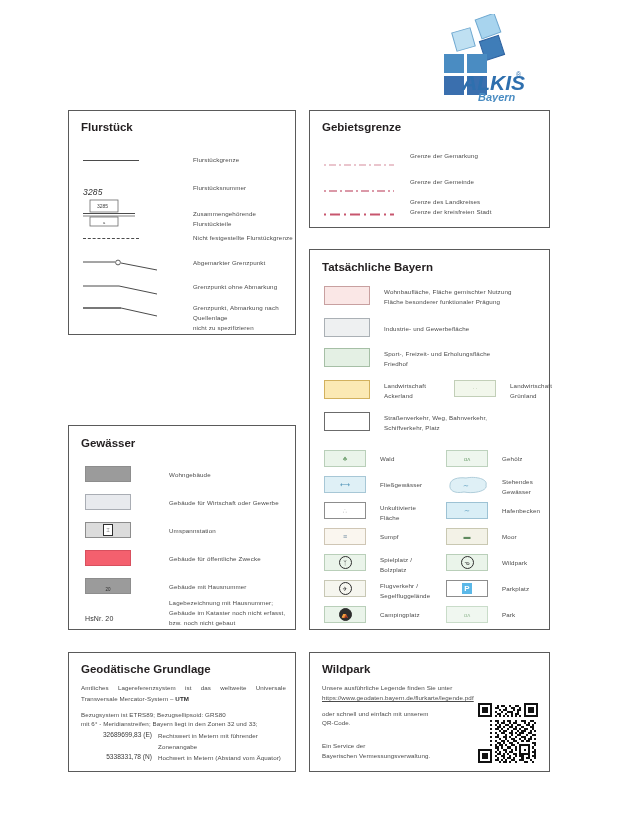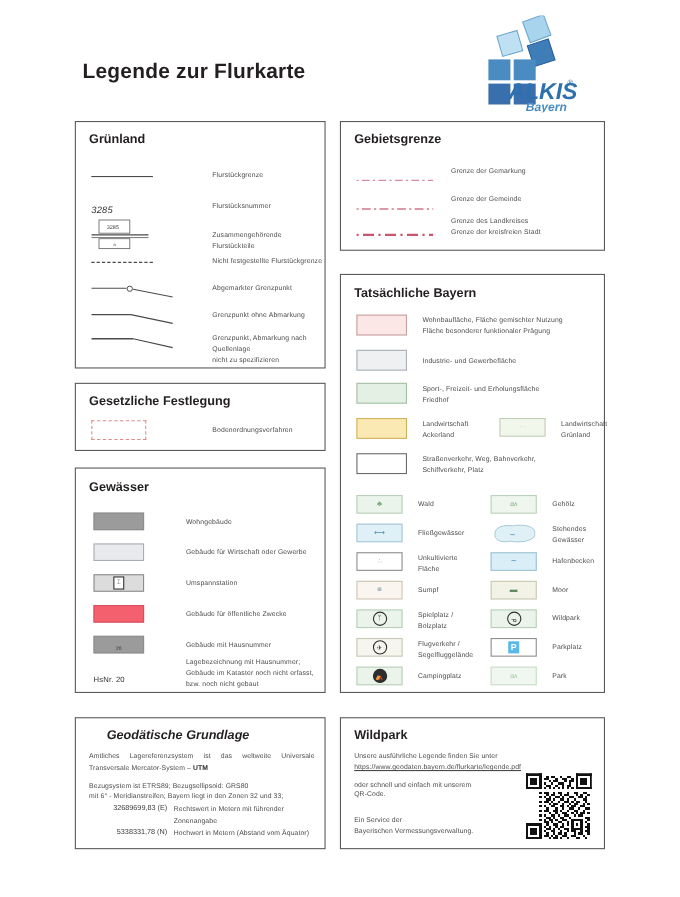--- a/index.html
+++ b/index.html
@@ -57,41 +57,40 @@
   .coordline{display:flex;gap:6px;}
   .coordnum{font-size:6.6px;color:#3a3a3a;}
 
   .qr{position:absolute;width:60px;height:60px;}
 </style>
 </head>
 <body>
 
 <div class="page">
 
-  <div class="title">Legende zur Flurkarte</div>
 
   <div class="logo">
     <svg width="96" height="88" viewBox="0 0 96 88">
       <g>
         <rect x="44" y="2" width="20" height="20" transform="rotate(-20 54 12)" fill="#a8d4ee" stroke="#6fa8d0" stroke-width="1"></rect>
         <rect x="20" y="16" width="19" height="19" transform="rotate(-16 29.5 25.5)" fill="#bfe0f2" stroke="#6fa8d0" stroke-width="1"></rect>
         <rect x="48" y="24" width="20" height="20" transform="rotate(-18 58 34)" fill="#3f7db8" stroke="#2c5f9e" stroke-width="1"></rect>
         <rect x="10" y="40" width="20" height="19" fill="#4a8cc2"></rect>
         <rect x="33" y="40" width="20" height="19" fill="#4a8cc2"></rect>
         <rect x="10" y="62" width="20" height="19" fill="#3a6fae"></rect>
         <rect x="33" y="62" width="20" height="19" fill="#3a6fae"></rect>
       </g>
       <text x="28" y="76" font-family="Liberation Sans, sans-serif" font-size="21" font-weight="bold" font-style="italic" fill="#2e6fae">ALKIS</text>
       <text x="82" y="63" font-family="Liberation Sans, sans-serif" font-size="7" fill="#2e6fae">®</text>
       <text x="44" y="87" font-family="Liberation Sans, sans-serif" font-size="11" font-weight="bold" font-style="italic" fill="#4a8cc2">Bayern</text>
     </svg>
   </div>
 
   <div class="panel" style="left:68px;top:110px;width:228px;height:225px;">
-    <div class="panel-title" style="left:12px;top:10px;">Grünland</div>
+    <div class="panel-title" style="left:12px;top:10px;">Flurstück</div>
 
     <div class="row" style="left:14px;top:44px;">
       <div class="sym" style="width:110px;padding-top:5px;">
         <div class="line-solid"></div>
       </div>
       <div class="lbl">Flurstückgrenze</div>
     </div>
 
     <div class="row" style="left:14px;top:70px;">
       <div class="sym" style="width:110px;">
@@ -147,29 +146,20 @@
         <svg width="80" height="16" viewBox="0 0 80 16">
           <line x1="0" y1="5" x2="38" y2="5" stroke="#4b4b4b" stroke-width="1.4"></line>
           <line x1="38" y1="5" x2="74" y2="13" stroke="#4b4b4b" stroke-width="1"></line>
         </svg>
       </div>
       <div class="lbl" style="padding-top:0px;">Grenzpunkt, Abmarkung nach Quellenlage
 nicht zu spezifizieren</div>
     </div>
   </div>
 
-  <div class="panel" style="left:68px;top:348px;width:228px;height:62px;">
-    <div class="panel-title" style="left:12px;top:10px;">Gesetzliche Festlegung</div>
-    <div class="row" style="left:14px;top:33px;">
-      <div class="sym" style="width:110px;">
-        <div style="width:50px;height:18px;border:1.4px dashed #e08a8a;box-sizing:border-box;"></div>
-      </div>
-      <div class="lbl" style="padding-top:5px;">Bodenordnungsverfahren</div>
-    </div>
-  </div>
 
   <div class="panel" style="left:68px;top:425px;width:228px;height:205px;">
     <div class="panel-title" style="left:12px;top:11px;">Gewässer</div>
 
     <div class="row" style="left:16px;top:40px;">
       <div class="sym" style="width:84px;">
         <div class="sw-bld" style="background:#9b9b9b;border-color:#8d8d8d;"></div>
       </div>
       <div class="lbl" style="padding-top:4px;">Wohngebäude</div>
     </div>
@@ -402,21 +392,21 @@
       <div class="sym" style="width:56px;">
         <div class="sw-sm" style="background:#f0f7f0;border-color:#c9dcc9;">
           <span class="tiny-ico" style="color:#9ec09e;font-size:6px;">ɑʌ</span>
         </div>
       </div>
       <div class="lbl" style="padding-top:4px;">Park</div>
     </div>
   </div>
 
   <div class="panel" style="left:68px;top:652px;width:228px;height:120px;">
-    <div class="panel-title" style="left:28px;top:10px;font-style:italic;">Geodätische Grundlage</div>
+    <div class="panel-title" style="left:12px;top:10px;">Geodätische Grundlage</div>
 
     <div class="ftxt" style="position:absolute;left:12px;top:30px;width:205px;text-align:justify;">
       <span>Amtliches Lagereferenzsystem ist das weltweite Universale Transversale Mercator-System – </span><b>UTM</b>
     </div>
 
     <div class="ftxt" style="position:absolute;left:12px;top:57px;width:210px;">Bezugsystem ist ETRS89; Bezugsellipsoid: GRS80</div>
     <div class="ftxt" style="position:absolute;left:12px;top:66px;width:215px;">mit 6° - Meridianstreifen; Bayern liegt in den Zonen 32 und 33;</div>
 
     <div class="coordline" style="position:absolute;left:7px;top:78px;width:218px;">
       <div class="coordnum" style="width:76px;text-align:right;">32689699,83 (E)</div>

